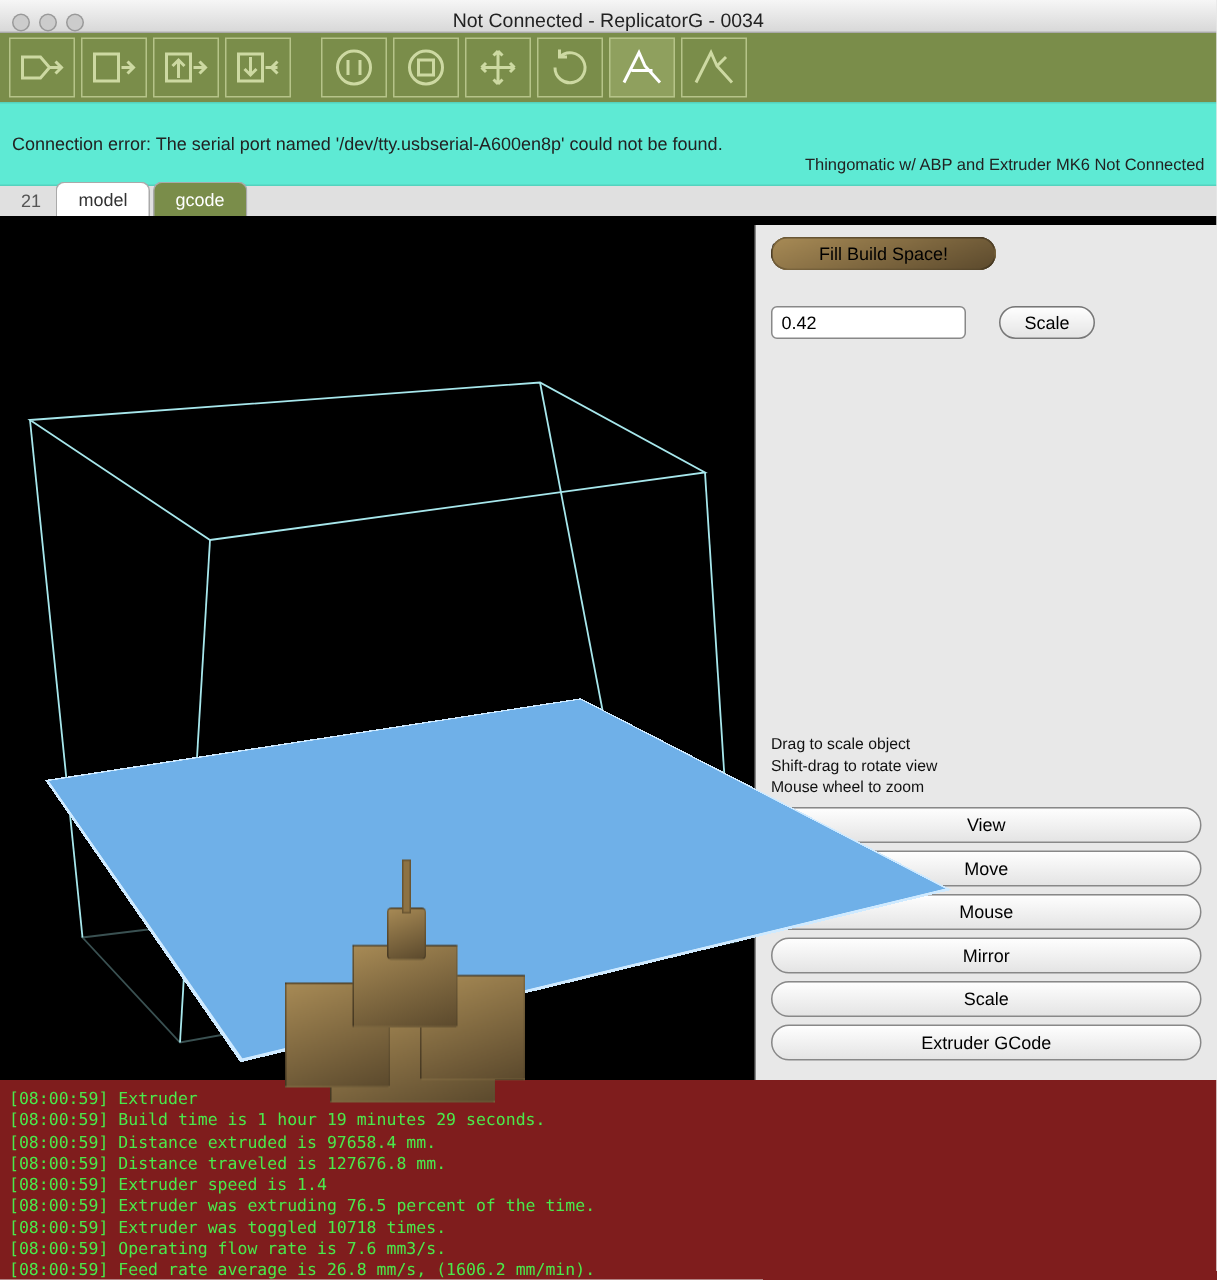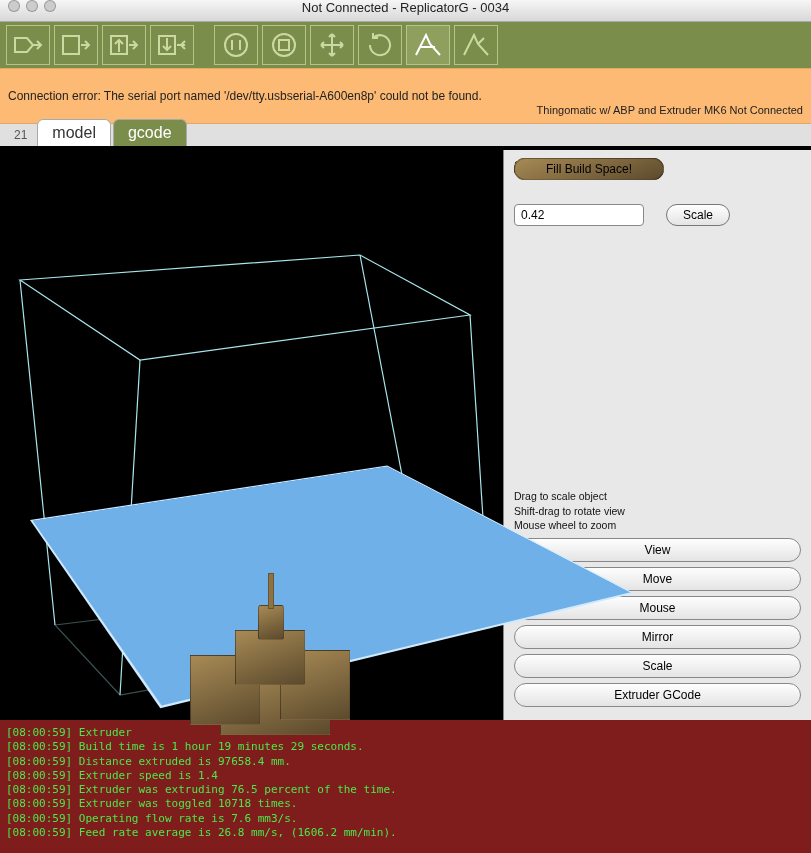--- a/index.html
+++ b/index.html
@@ -9,21 +9,21 @@
     background: #e8e8e8;
     width: 811px;
     height: 853px;
     overflow: hidden;
   }
   .titlebar {
     height: 22px;
     background: linear-gradient(#f6f6f6, #d8d8d8);
     border-bottom: 1px solid #aaa;
     display: flex;
-    align-items: flex-start;
+    align-items: flex-end;
     position: relative;
   }
   .traffic-lights { display: flex; gap: 6px; padding-left: 8px; }
   .light { width: 12px; height: 12px; border-radius: 50%; border: 1px solid rgba(0,0,0,.25); background: #ccc; }
   .title-text { position: absolute; left: 0; right: 0; text-align: center; font-size: 13px; color: #222; pointer-events: none; }
 
   .toolbar {
     height: 46px;
     background: #7a8d4a;
     display: flex;
@@ -34,48 +34,48 @@
   .tb-btn {
     width: 44px; height: 40px;
     border: 1px solid #b6c489;
     display: flex; align-items: center; justify-content: center;
     color: #cdd9a2;
   }
   .tb-sep { width: 12px; }
   .tb-btn.active { background: #8fa05e; }
 
   .error-bar {
-    background: #fdba74;
+    background: #5eead4;
     color: #222;
     font-size: 12px;
     padding: 7px 8px;
     display: flex;
     justify-content: space-between;
     align-items: center;
     border-top: 1px solid rgba(0,0,0,0.1);
     border-bottom: 1px solid rgba(0,0,0,0.1);
   }
   .error-right { font-size: 11px; margin-top: 28px; }
 
   .tab-row {
     height: 26px;
     background: #e0e0e0;
     display: flex;
     align-items: flex-end;
     padding-left: 6px;
     gap: 2px;
-    border-bottom: 4px solid #000000;
+    border-bottom: 6px solid #000000;
   }
   .line-num { padding: 4px 8px; color: #555; font-size: 12px; align-self: center; }
   .tab {
     padding: 4px 14px;
     border: 1px solid #aaa;
     border-bottom: none;
     border-radius: 6px 6px 0 0;
-    font-size: 16px;
+    font-size: 12px;
     cursor: pointer;
   }
   .tab.active { background: #fff; color: #333; }
   .tab.inactive { background: #7a8d4a; color: #fff; }
 
   .workspace {
     display: flex;
     height: 570px;
   }
   .viewport {
@@ -293,18 +293,19 @@
     <button class="wide-btn">Mirror</button>
     <button class="wide-btn">Scale</button>
     <button class="wide-btn">Extruder GCode</button>
   </div>
 </div>
 
 <div class="console" id="console">
     <div class="row">[08:00:59] Extruder</div>
     <div class="row">[08:00:59] Build time is 1 hour 19 minutes 29 seconds.</div>
     <div class="row">[08:00:59] Distance extruded is 97658.4 mm.</div>
+    <div class="row">[08:00:59] Distance traveled is 127676.8 mm.</div>
     <div class="row">[08:00:59] Extruder speed is 1.4</div>
     <div class="row">[08:00:59] Extruder was extruding 76.5 percent of the time.</div>
     <div class="row">[08:00:59] Extruder was toggled 10718 times.</div>
     <div class="row">[08:00:59] Operating flow rate is 7.6 mm3/s.</div>
     <div class="row">[08:00:59] Feed rate average is 26.8 mm/s, (1606.2 mm/min).</div>
   </div>
 
 </body></html>

